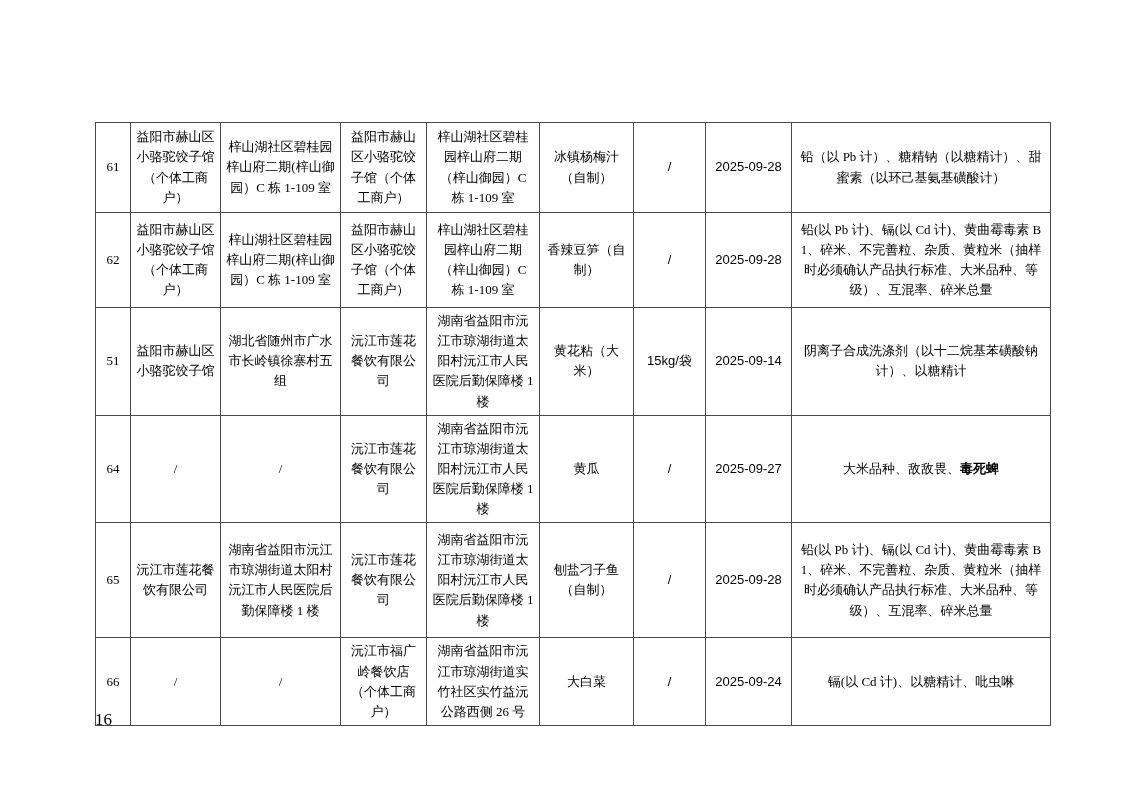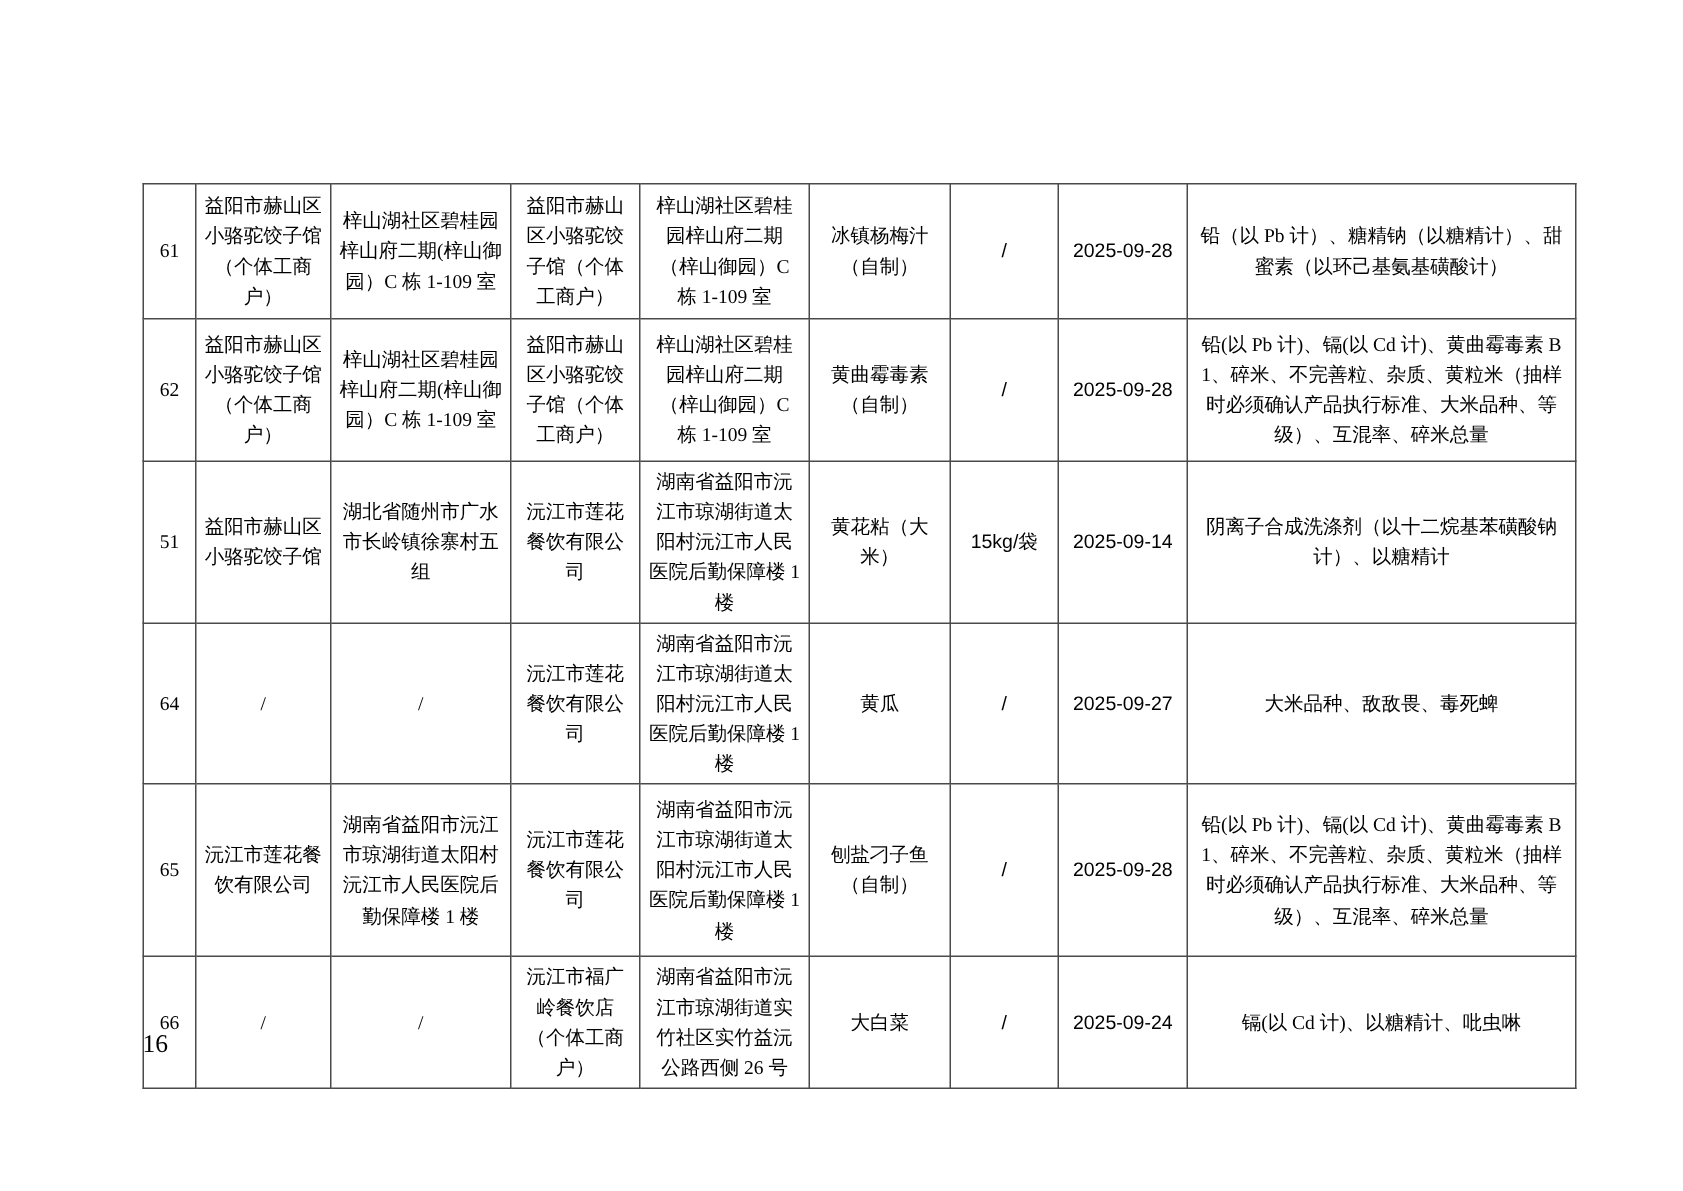--- a/index.html
+++ b/index.html
@@ -27,24 +27,24 @@
     line-height:1.55;
     padding:3px 5px;
     word-break:break-all;
   }
   td.c-no { font-size:13px; }
   td.c-date, td.c-spec {
     font-family:"Liberation Sans", sans-serif;
     font-size:12.5px;
   }
   td.c-items { padding:3px 7px; }
-  .bold { font-weight:normal; }
+  .bold { font-weight:bold; }
   .page-number {
     position:absolute;
-    left:95px; top:686px;
+    left:95px; top:710px;
     font-size:17px;
     font-family:"Liberation Serif", serif;
   }
 </style>
 </head>
 <body>
 
 <div class="page">
 
   <table class="inspection">
@@ -70,21 +70,21 @@
         <td class="c-spec">/</td>
         <td class="c-date">2025-09-28</td>
         <td class="c-items">铅（以 Pb 计）、糖精钠（以糖精计）、甜蜜素（以环己基氨基磺酸计）</td>
       </tr>
       <tr style="height:95px">
         <td class="c-no">62</td>
         <td>益阳市赫山区小骆驼饺子馆（个体工商户）</td>
         <td>梓山湖社区碧桂园梓山府二期(梓山御园）C 栋 1-109 室</td>
         <td>益阳市赫山区小骆驼饺子馆（个体工商户）</td>
         <td>梓山湖社区碧桂园梓山府二期（梓山御园）C 栋 1-109 室</td>
-        <td>黄曲霉毒素（自制）</td>
+        <td>香辣豆笋（自制）</td>
         <td class="c-spec">/</td>
         <td class="c-date">2025-09-28</td>
         <td class="c-items">铅(以 Pb 计)、镉(以 Cd 计)、黄曲霉毒素 B1、碎米、不完善粒、杂质、黄粒米（抽样时必须确认产品执行标准、大米品种、等级）、互混率、碎米总量</td>
       </tr>
       <tr style="height:80px">
         <td class="c-no">51</td>
         <td>益阳市赫山区小骆驼饺子馆</td>
         <td>湖北省随州市广水市长岭镇徐寨村五组</td>
         <td>沅江市莲花餐饮有限公司</td>
         <td>湖南省益阳市沅江市琼湖街道太阳村沅江市人民医院后勤保障楼 1 楼</td>

